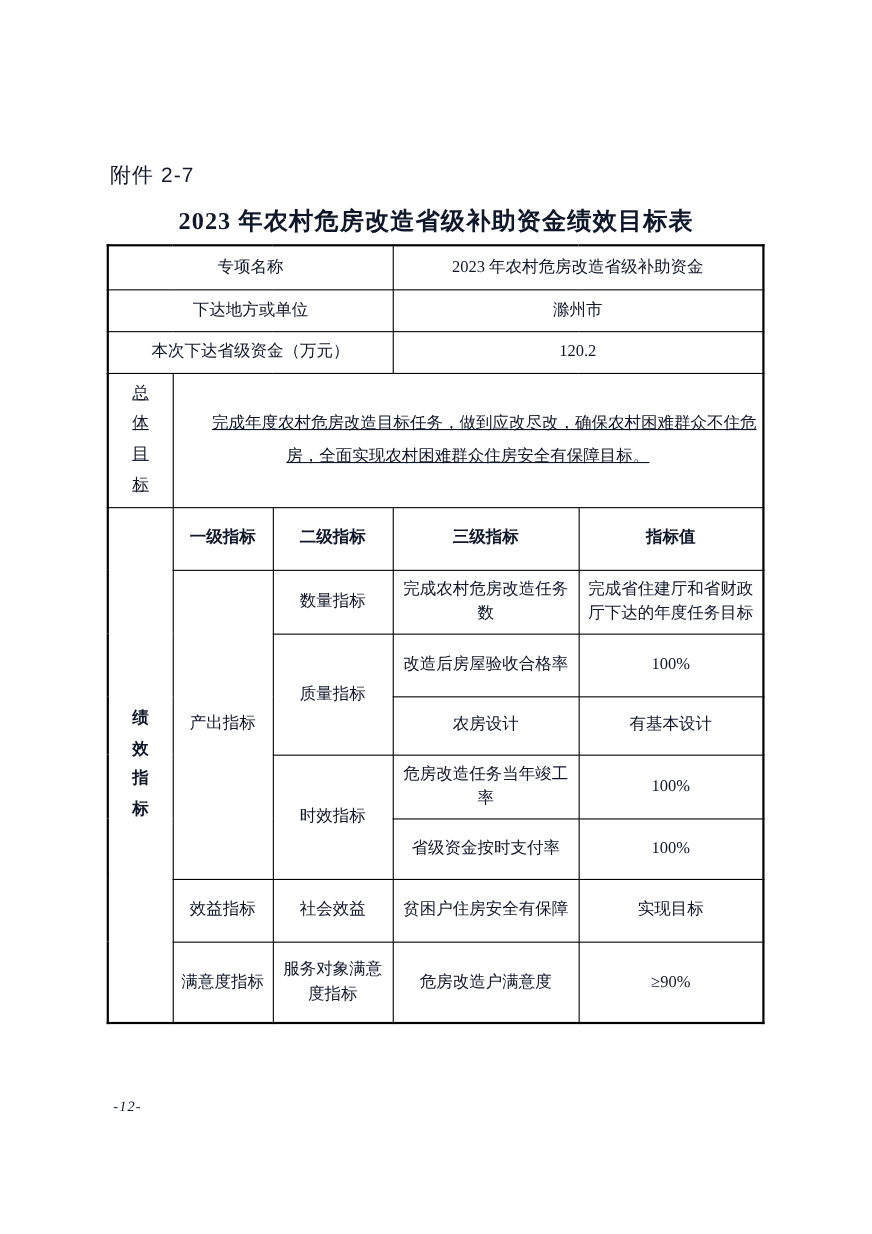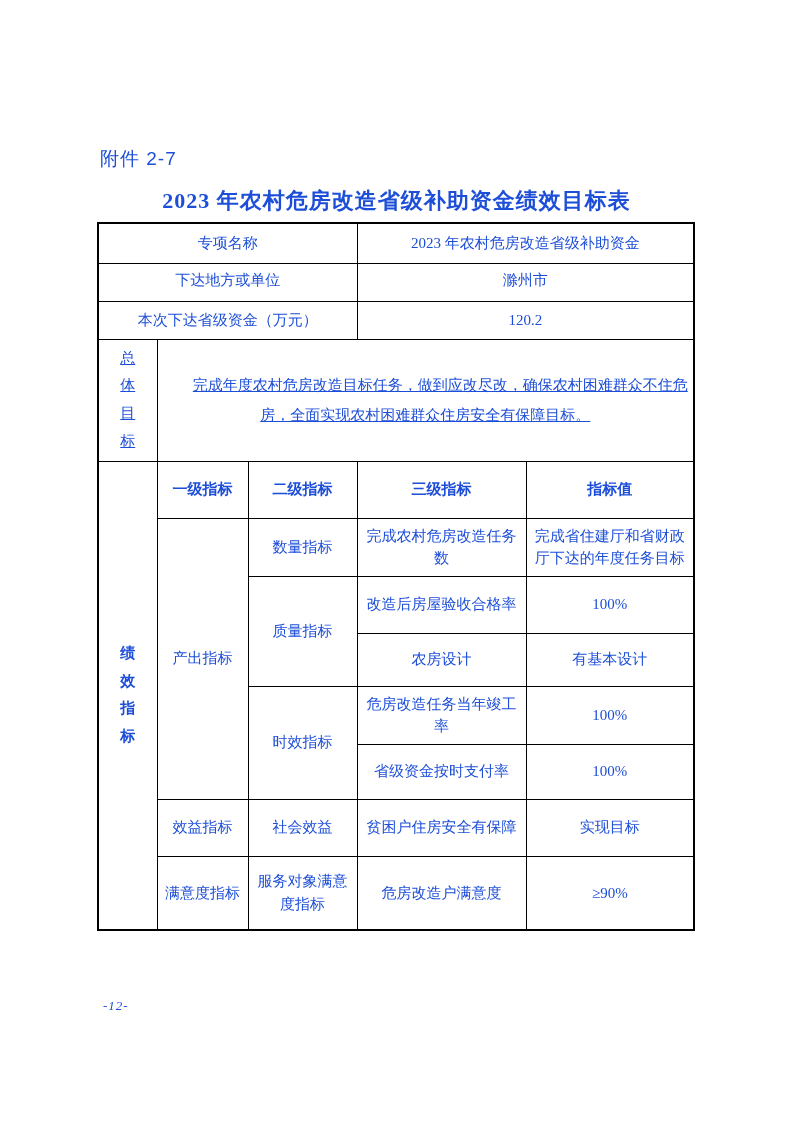--- a/index.html
+++ b/index.html
@@ -4,21 +4,21 @@
 <style>
   * { margin: 0; padding: 0; box-sizing: border-box; }
   html, body { background: #e8e8e8; }
   .page {
     position: relative;
     width: 793px;
     height: 1122px;
     margin: 0 auto;
     background: #ffffff;
     font-family: "Liberation Serif", "DejaVu Serif", serif;
-    color: #1d4ed8;
+    color: #0f172a;
     overflow: hidden;
   }
   .attachment-label {
     position: absolute;
     left: 100px;
     top: 146px;
     font-size: 19px;
     font-family: "Liberation Sans", "DejaVu Sans", sans-serif;
     letter-spacing: 1px;
   }
@@ -44,21 +44,21 @@
   }
   table.main-table td {
     border: 1px solid #000;
     text-align: center;
     vertical-align: middle;
     font-size: 15px;
     line-height: 1.5;
     padding: 2px 4px;
   }
   tr.r-info1 { height: 40px; }
-  tr.r-info2 { height: 38px; font-family: Liberation Mono, monospace; }
+  tr.r-info2 { height: 38px; }
   tr.r-info3 { height: 38px; }
   tr.r-goal  { height: 122px; text-decoration: underline; }
   tr.r-head  { height: 57px; }
   tr.r-d1 { height: 58px; }
   tr.r-d2 { height: 57px; }
   tr.r-d3 { height: 53px; }
   tr.r-d4 { height: 58px; }
   tr.r-d5 { height: 55px; }
   tr.r-d6 { height: 57px; }
   tr.r-d7 { height: 74px; }

